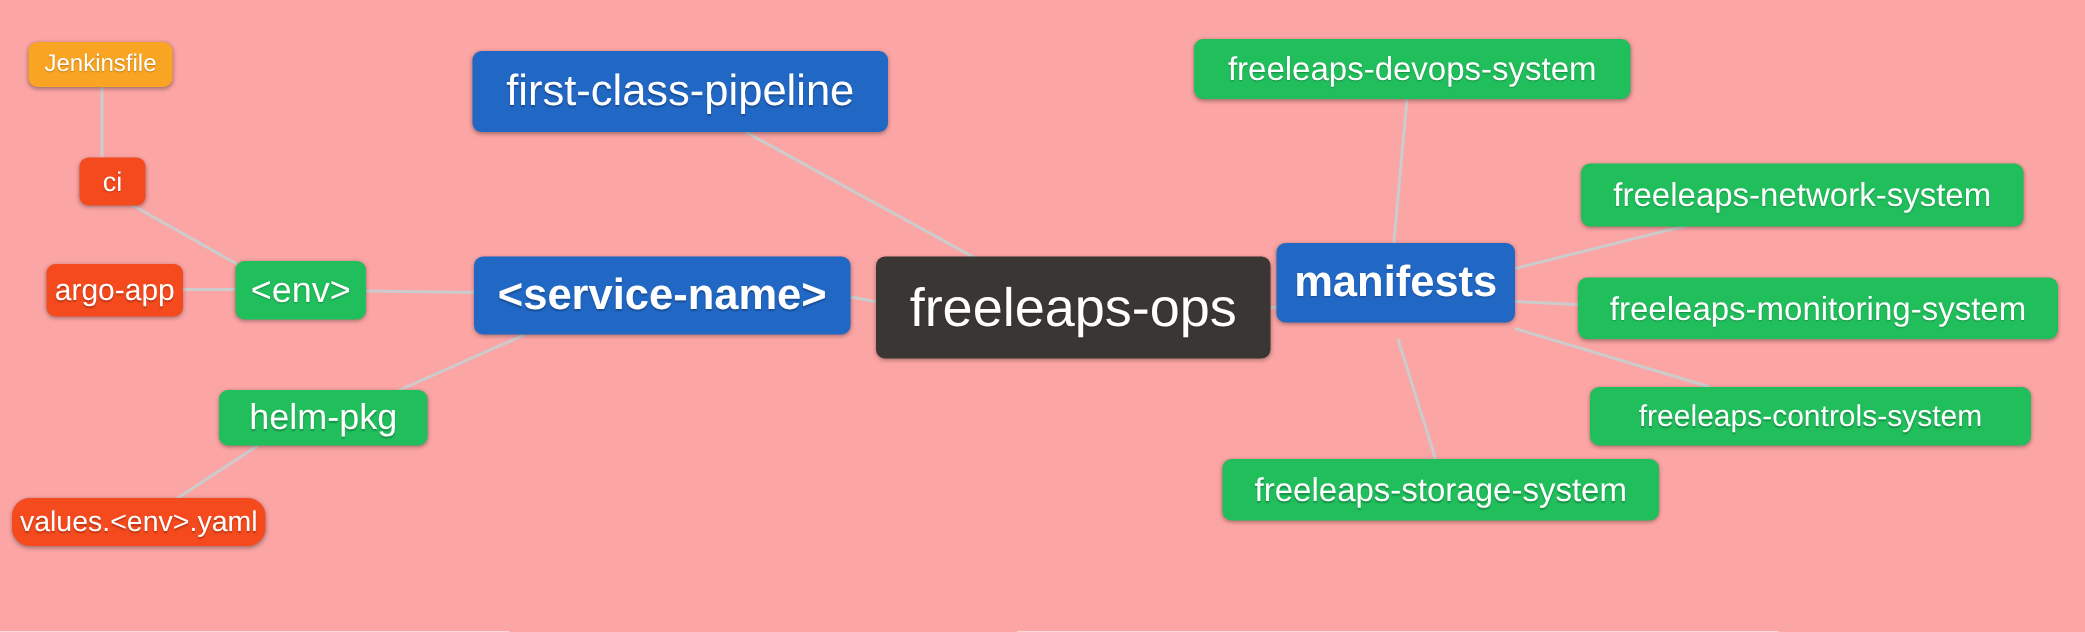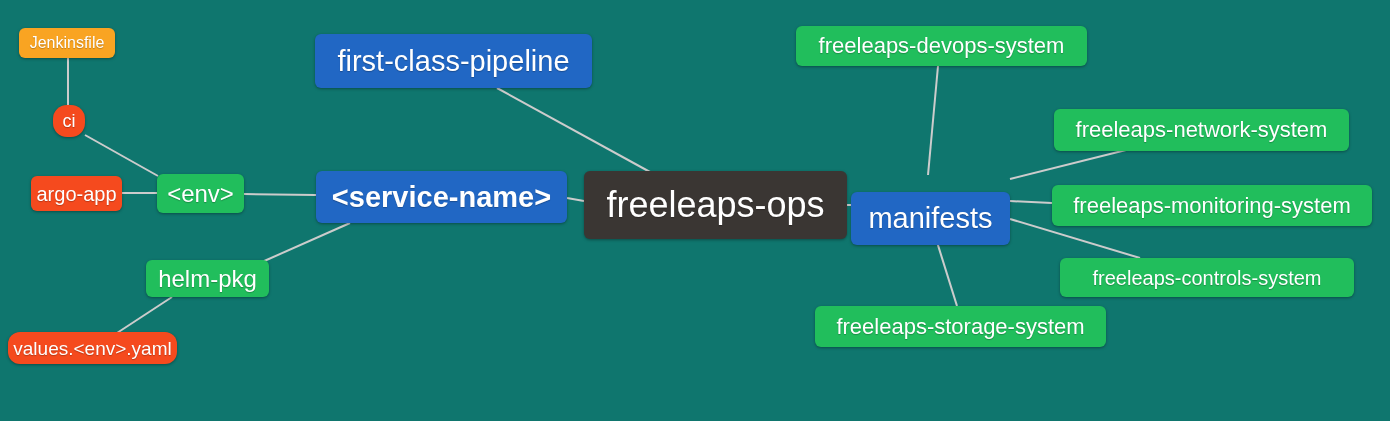--- a/index.html
+++ b/index.html
@@ -5,21 +5,21 @@
   html, body {
     margin: 0;
     padding: 0;
     background: #ffffff;
     font-family: "Liberation Sans", sans-serif;
   }
   #canvas {
     position: relative;
     width: 1390px;
     height: 421px;
-    background: #0f766e;
+    background: #fca5a5;
     overflow: hidden;
   }
   #edges {
     position: absolute;
     left: 0;
     top: 0;
     z-index: 1;
   }
   .node {
     position: absolute;
@@ -59,35 +59,35 @@
     <line x1="847" y1="205" x2="851" y2="205"></line>
     <line x1="938" y1="66" x2="928" y2="175"></line>
     <line x1="1010" y1="179" x2="1126" y2="150"></line>
     <line x1="1010" y1="201" x2="1052" y2="203"></line>
     <line x1="1010" y1="219" x2="1140" y2="258"></line>
     <line x1="932" y1="226" x2="957" y2="306"></line>
   </svg>
 
   <div class="node amber" style="left:19px;  top:28px;  width:96px;  height:30px; font-size:16px;">Jenkinsfile</div>
 
-  <div class="node red" style="left:53px;  top:105px; width:32px;  height:32px; font-size:18px;border-radius:14px;">ci</div>
+  <div class="node red" style="left:53px;  top:105px; width:44px;  height:32px; font-size:18px;">ci</div>
 
   <div class="node red" style="left:31px;  top:176px; width:91px;  height:35px; font-size:20px;">argo-app</div>
 
   <div class="node green" style="left:157px; top:174px; width:87px;  height:39px; font-size:24px;">&lt;env&gt;</div>
 
   <div class="node blue" style="left:316px; top:171px; width:251px; height:52px; font-size:29px;font-weight:bold;">&lt;service-name&gt;</div>
 
   <div class="node blue" style="left:315px; top:34px;  width:277px; height:54px; font-size:29px;">first-class-pipeline</div>
 
   <div class="node dark" style="left:584px; top:171px; width:263px; height:68px; font-size:36px;">freeleaps-ops</div>
 
-  <div class="node blue" style="left:851px; top:192px; width:159px; height:53px; font-size:29px;">manifests</div>
+  <div class="node blue" style="left:851px; top:162px; width:159px; height:53px; font-size:29px;font-weight:bold;">manifests</div>
 
-  <div class="node green" style="left:146px; top:260px; width:123px; height:37px; font-size:24px;">helm-pkg</div>
+  <div class="node green" style="left:146px; top:260px; width:139px; height:37px; font-size:24px;">helm-pkg</div>
 
   <div class="node red" style="left:8px;   top:332px; width:169px; height:32px; font-size:19px;border-radius:12px;">values.&lt;env&gt;.yaml</div>
 
   <div class="node green" style="left:796px; top:26px;  width:291px; height:40px; font-size:22px;">freeleaps-devops-system</div>
 
   <div class="node green" style="left:1054px; top:109px; width:295px; height:42px; font-size:22px;">freeleaps-network-system</div>
 
   <div class="node green" style="left:1052px; top:185px; width:320px; height:41px; font-size:22px;">freeleaps-monitoring-system</div>
 
   <div class="node green" style="left:1060px; top:258px; width:294px; height:39px; font-size:20px;">freeleaps-controls-system</div>

